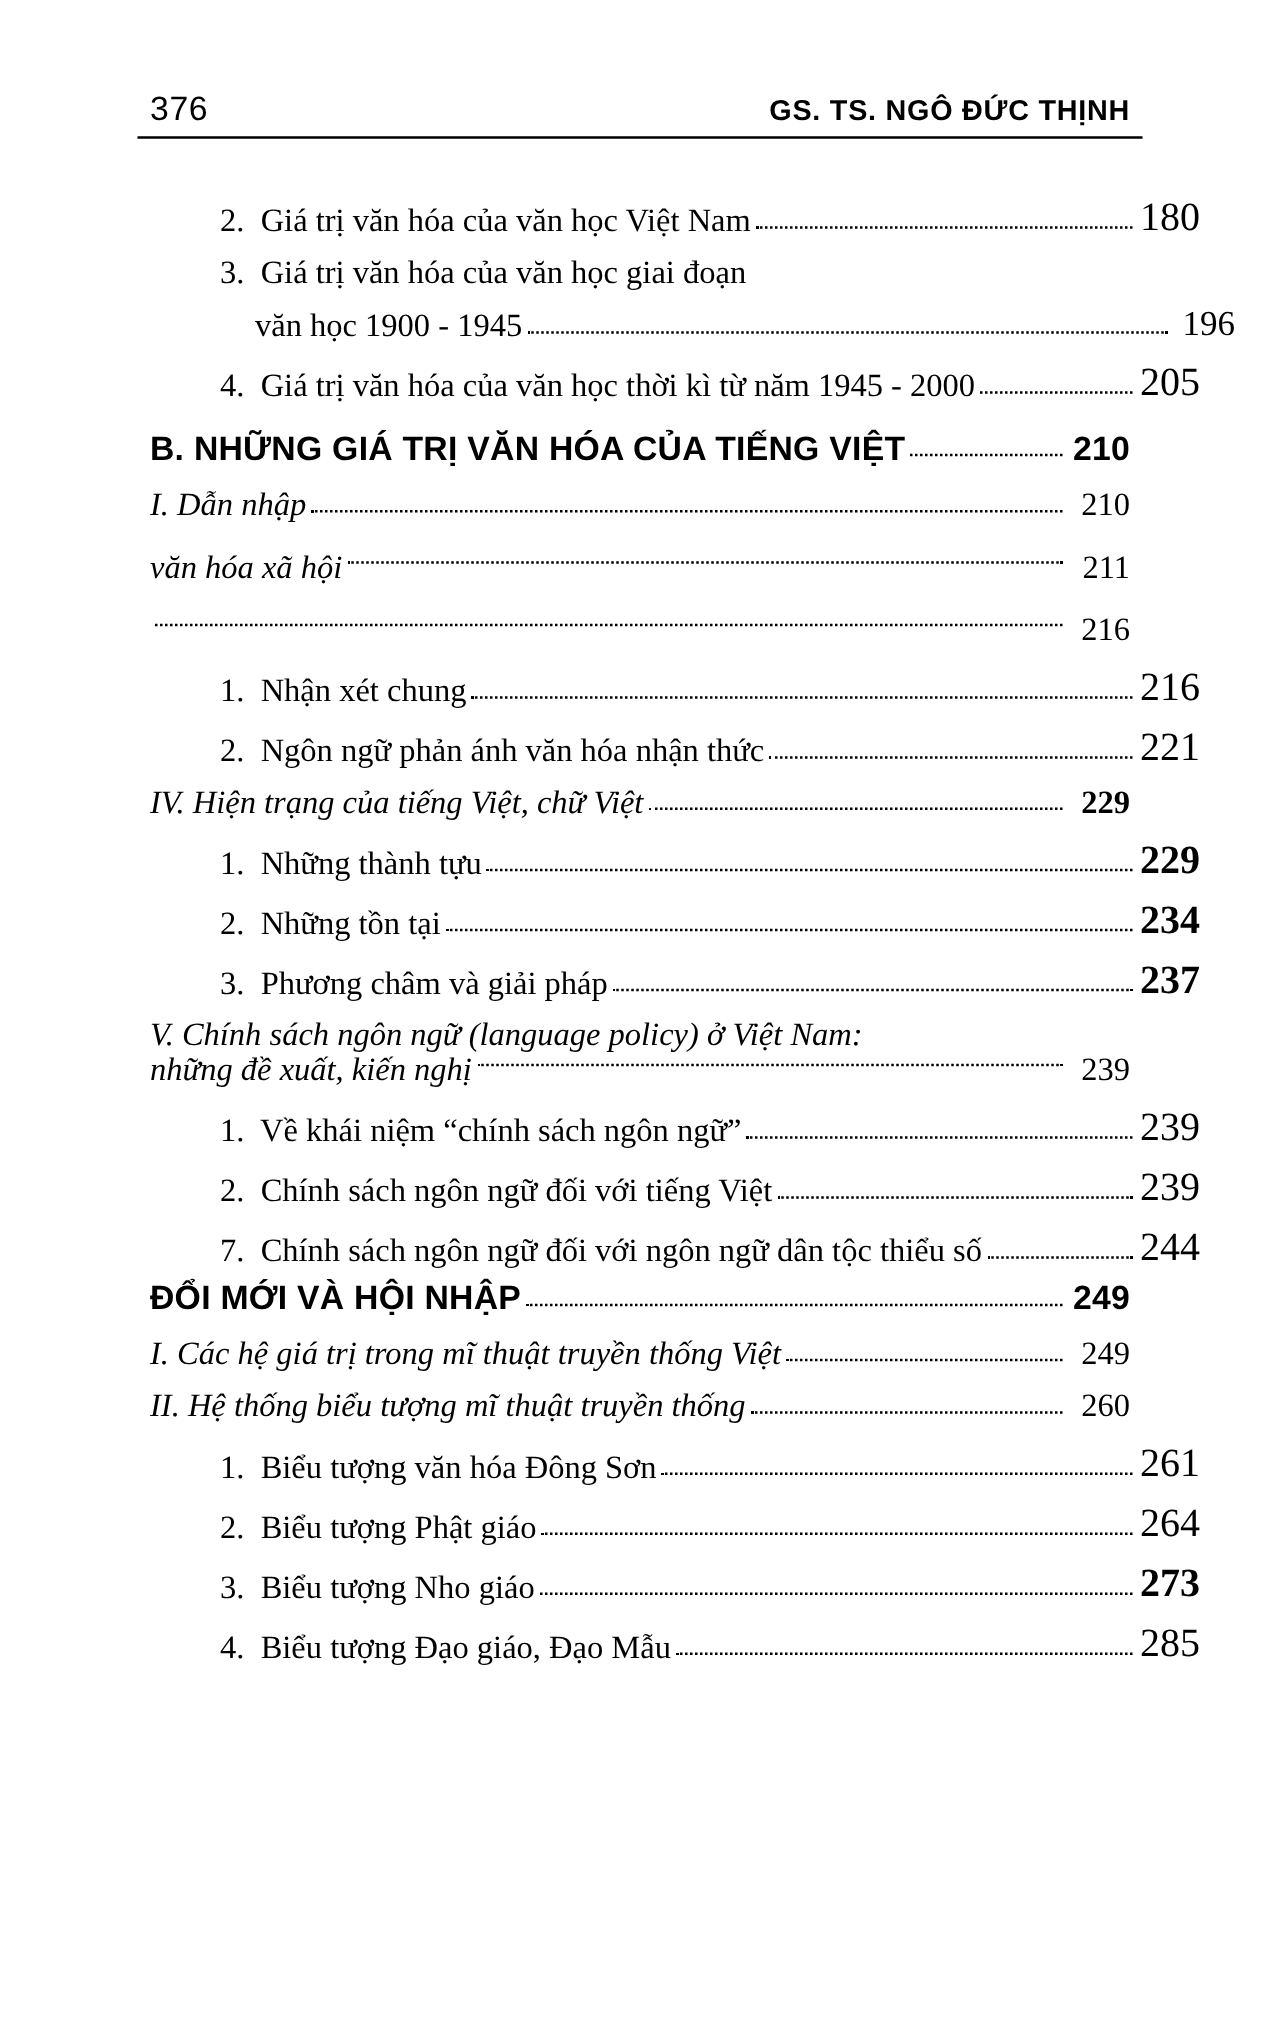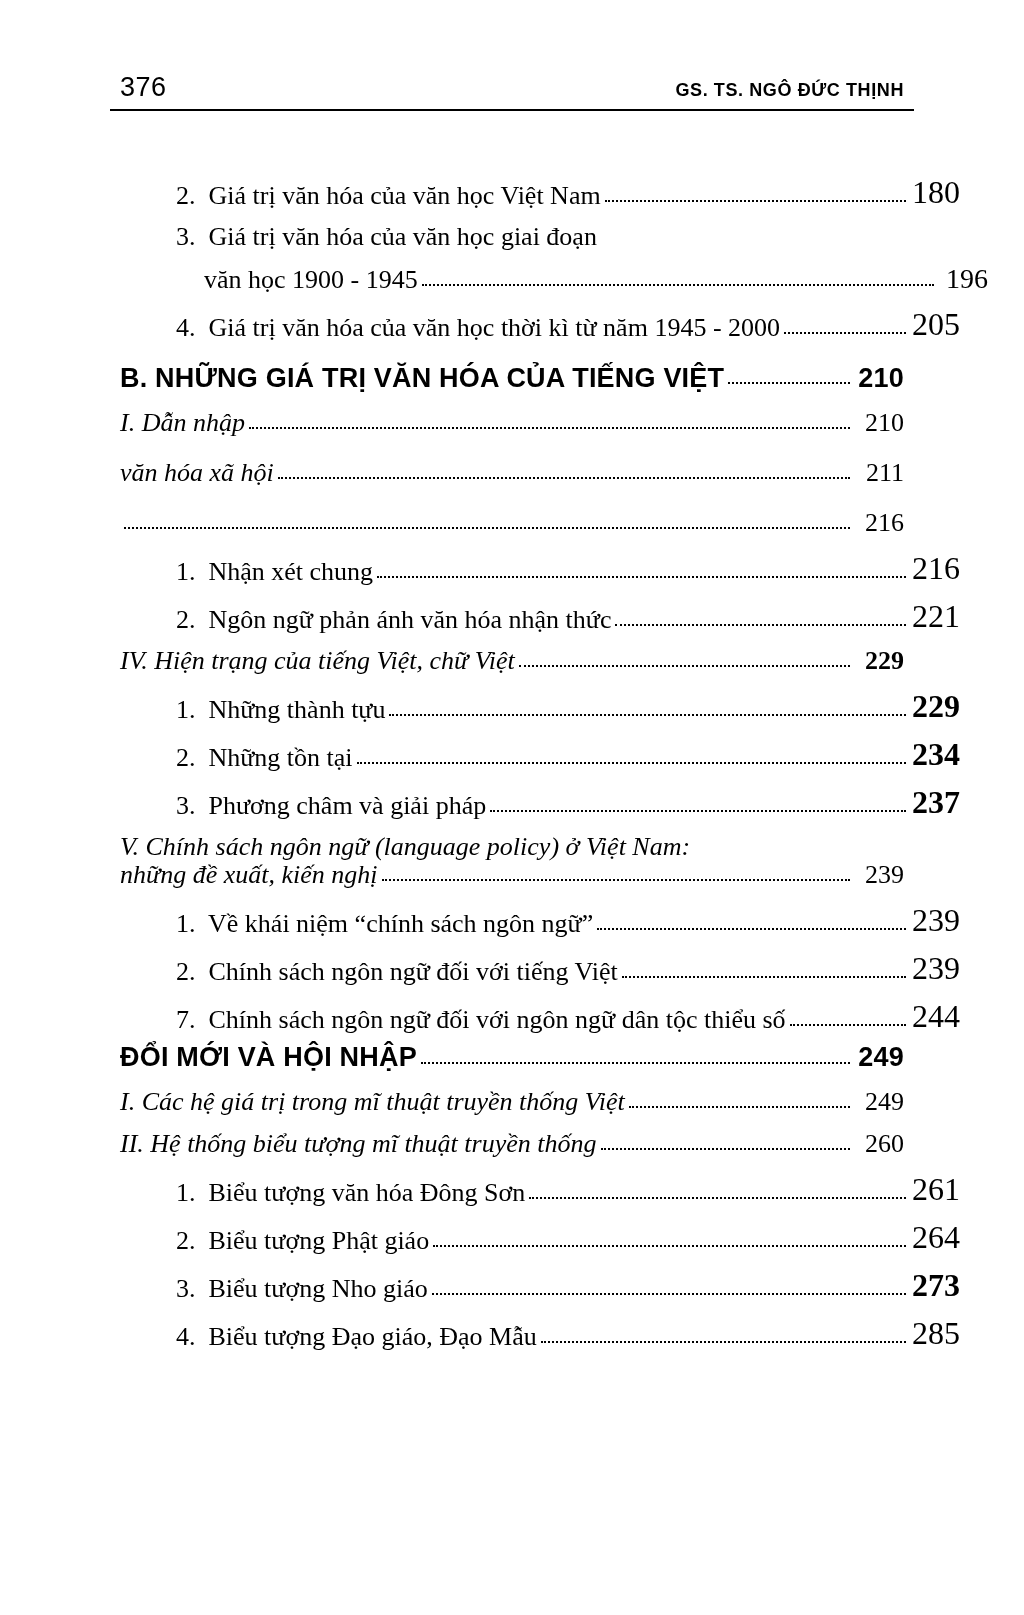--- a/index.html
+++ b/index.html
@@ -29,27 +29,27 @@
     padding: 0 10px 6px 10px;
     border-bottom: 2px solid #000;
   }
   .folio {
     font-family: "Liberation Sans", sans-serif;
     font-size: 27px;
     letter-spacing: 0.5px;
   }
   .head-author {
     font-family: "Liberation Sans", sans-serif;
-    font-size: 18px;
+    font-size: 23px;
     font-weight: bold;
     letter-spacing: 0.6px;
   }
   
   .toc {
-    margin-top: 63px;
+    margin-top: 44px;
     padding: 0 10px 0 10px;
   }
   .entry {
     display: flex;
     align-items: flex-end;
     width: 100%;
     margin-bottom: 11px;
   }
   .entry .txt {
     white-space: pre;
@@ -120,20 +120,21 @@
   }
   .lvl-rom .pg {
     font-style: normal;
     font-size: 26px;
   }
   .lvl-rom2 {          
     font-style: italic;
     font-size: 26px;
     margin-top: -6px;
     margin-bottom: 12px;
+    align-items: center;
   }
   .lvl-rom2 .pg {
     font-style: normal;
     font-size: 26px;
   }
   .bold-pg .pg { font-weight: bold; }
   .gap-top { margin-top: 26px; }
   .tight { margin-bottom: 4px; }
 </style>
 </head>

